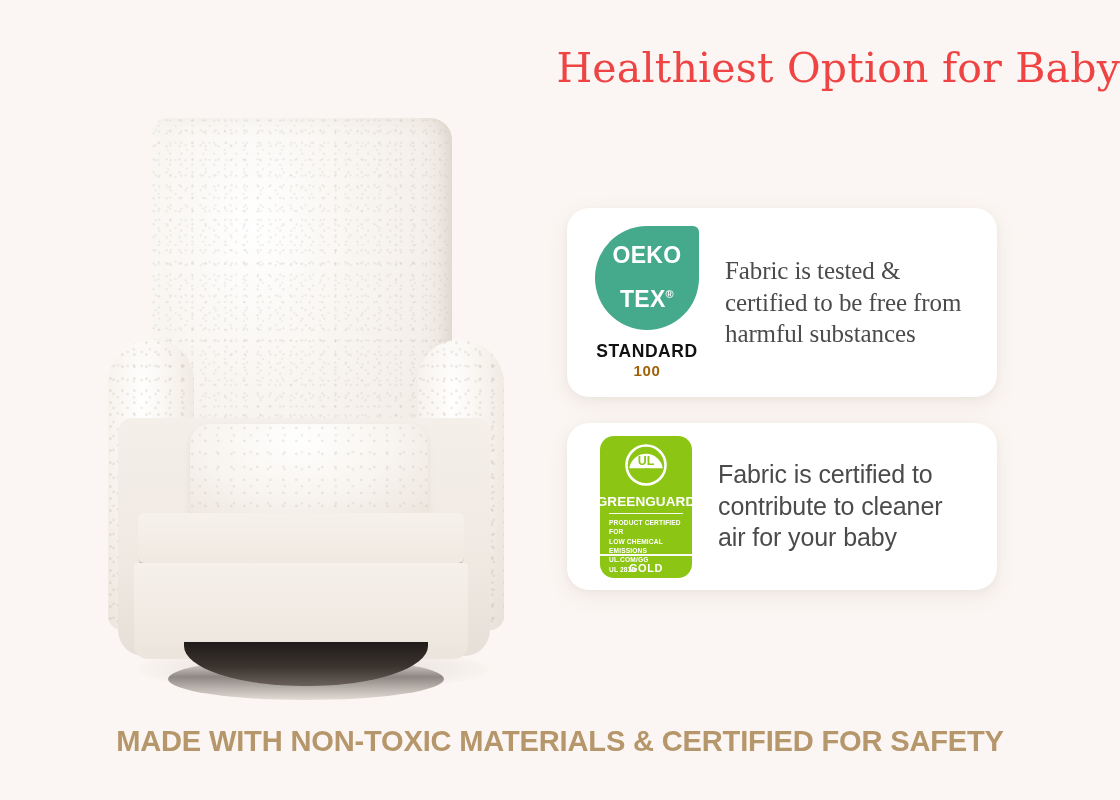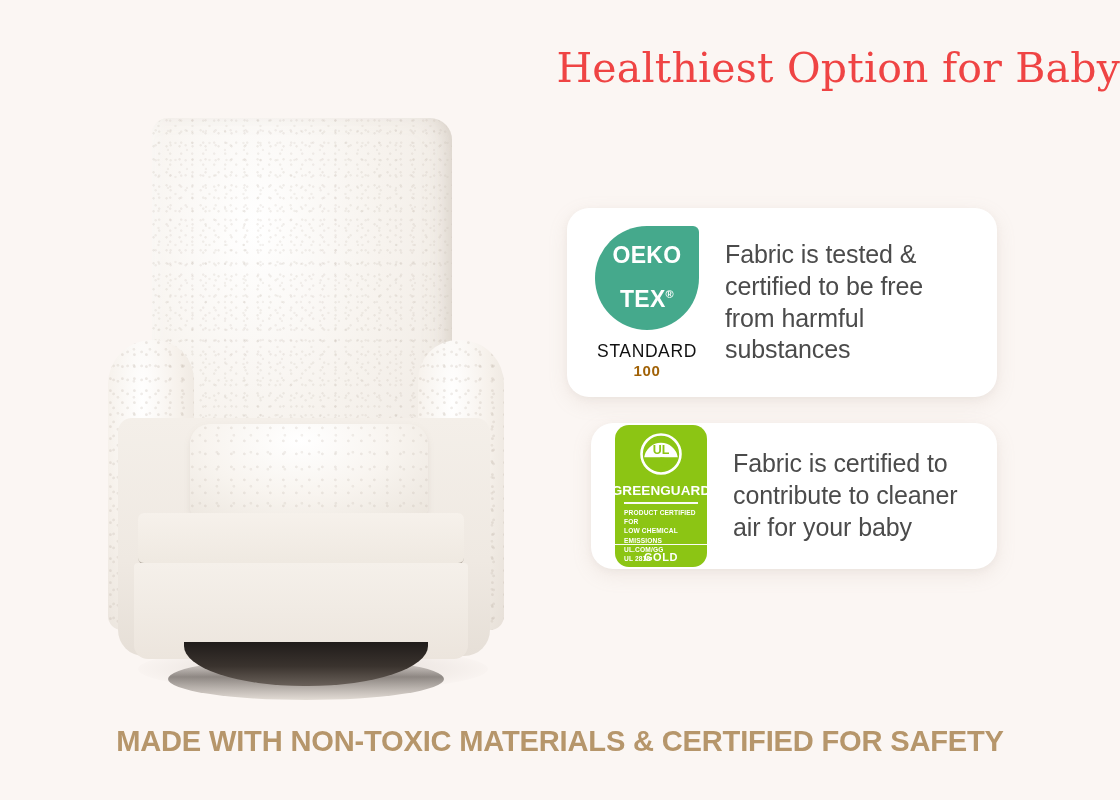--- a/index.html
+++ b/index.html
@@ -176,29 +176,29 @@
   .info-card {
     position: relative;
     background: #FFFFFF;
     border-radius: 22px;
     box-shadow: 0 6px 20px rgba(168,150,138,0.14), 0 2px 6px rgba(168,150,138,0.08);
     display: flex;
     align-items: center;
     box-sizing: border-box;
   }
   #card-oekotex  { height: 189px; padding: 0 22px 0 24px; }
-  #card-greenguard { height: 146px; margin-top: 26px; padding: 0 22px 0 24px; margin-left: 24px; }
+  #card-greenguard { height: 167px; margin-top: 26px; padding: 0 22px 0 33px; }
 
   .card-text {
     font-size: 25px;
     line-height: 1.27;
     color: #4B4B4B;
     letter-spacing: -0.1px;
   }
-  #card-oekotex .card-text { margin-left: 22px; max-width: 260px; }
+  #card-oekotex .card-text { margin-left: 22px; max-width: 260px; font-family: Liberation Serif, serif; }
   #card-greenguard .card-text { margin-left: 26px; max-width: 268px; }
 
   
   .oeko-badge {
     width: 112px;
     flex: 0 0 112px;
     text-align: center;
   }
   .oeko-drop {
     width: 104px;
@@ -214,21 +214,21 @@
     font-weight: 700;
     line-height: 1.02;
     gap: 20px;
   }
   .oeko-line1 { font-size: 23px; letter-spacing: 0.3px; }
   .oeko-line2 { font-size: 23px; letter-spacing: 0.3px; position: relative; }
   .oeko-reg { font-size: 11px; vertical-align: super; font-weight: 700; }
   .oeko-standard {
     margin-top: 11px;
     font-size: 17.5px;
-    font-weight: 400;
+    font-weight: 700;
     color: #111111;
     letter-spacing: 0.6px;
     line-height: 1.22;
   }
   .oeko-100 {
     font-size: 15px;
     font-weight: 700;
     color: #a16207;
     letter-spacing: 0.6px;
   }

